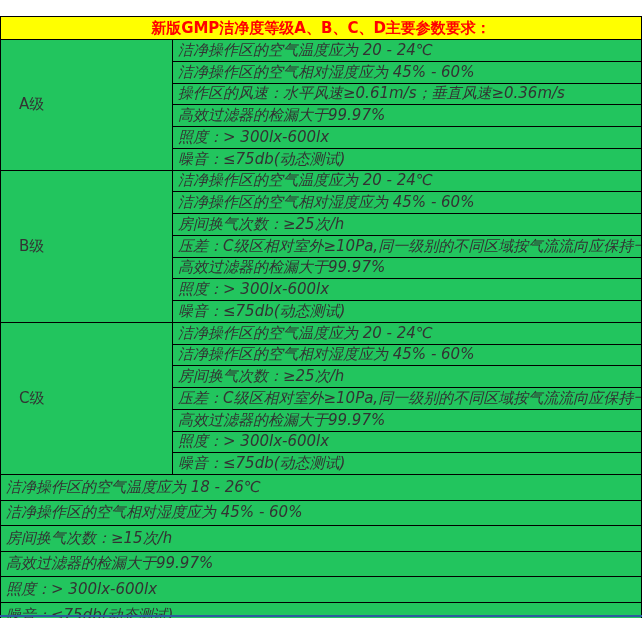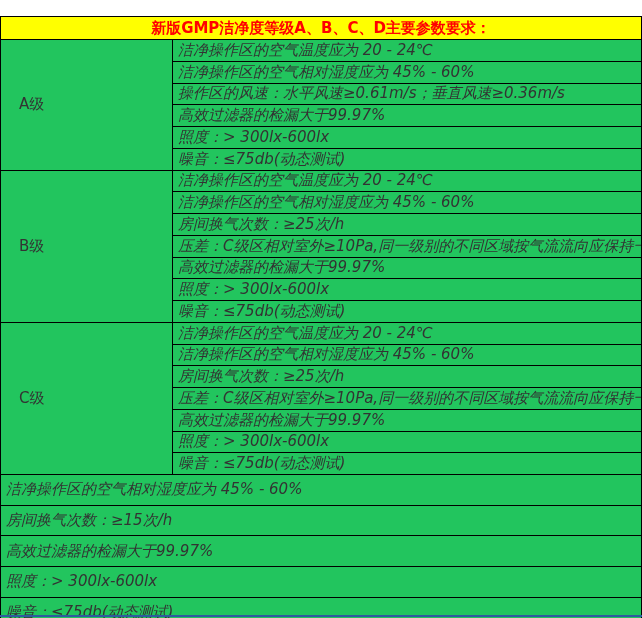--- a/index.html
+++ b/index.html
@@ -113,20 +113,21 @@
             <div class="param-row">洁净操作区的空气相对湿度应为 45% - 60%</div>
             <div class="param-row">房间换气次数：≥25次/h</div>
             <div class="param-row">压差：C级区相对室外≥10Pa,同一级别的不同区域按气流流向应保持一</div>
             <div class="param-row">高效过滤器的检漏大于99.97%</div>
             <div class="param-row">照度：&gt; 300lx-600lx</div>
             <div class="param-row">噪音：≤75db(动态测试)</div>
           </div>
         </div>
         <div class="section rows-7">
           <div class="rows-col">
+            <div class="param-row">洁净操作区的空气温度应为 18 - 26℃</div>
             <div class="param-row">洁净操作区的空气相对湿度应为 45% - 60%</div>
             <div class="param-row">房间换气次数：≥15次/h</div>
             <div class="param-row">高效过滤器的检漏大于99.97%</div>
             <div class="param-row">照度：&gt; 300lx-600lx</div>
             <div class="param-row">噪音：≤75db(动态测试)</div>
           </div>
         </div>
       </div>
   </div>
   <div class="bottom-line"></div>

